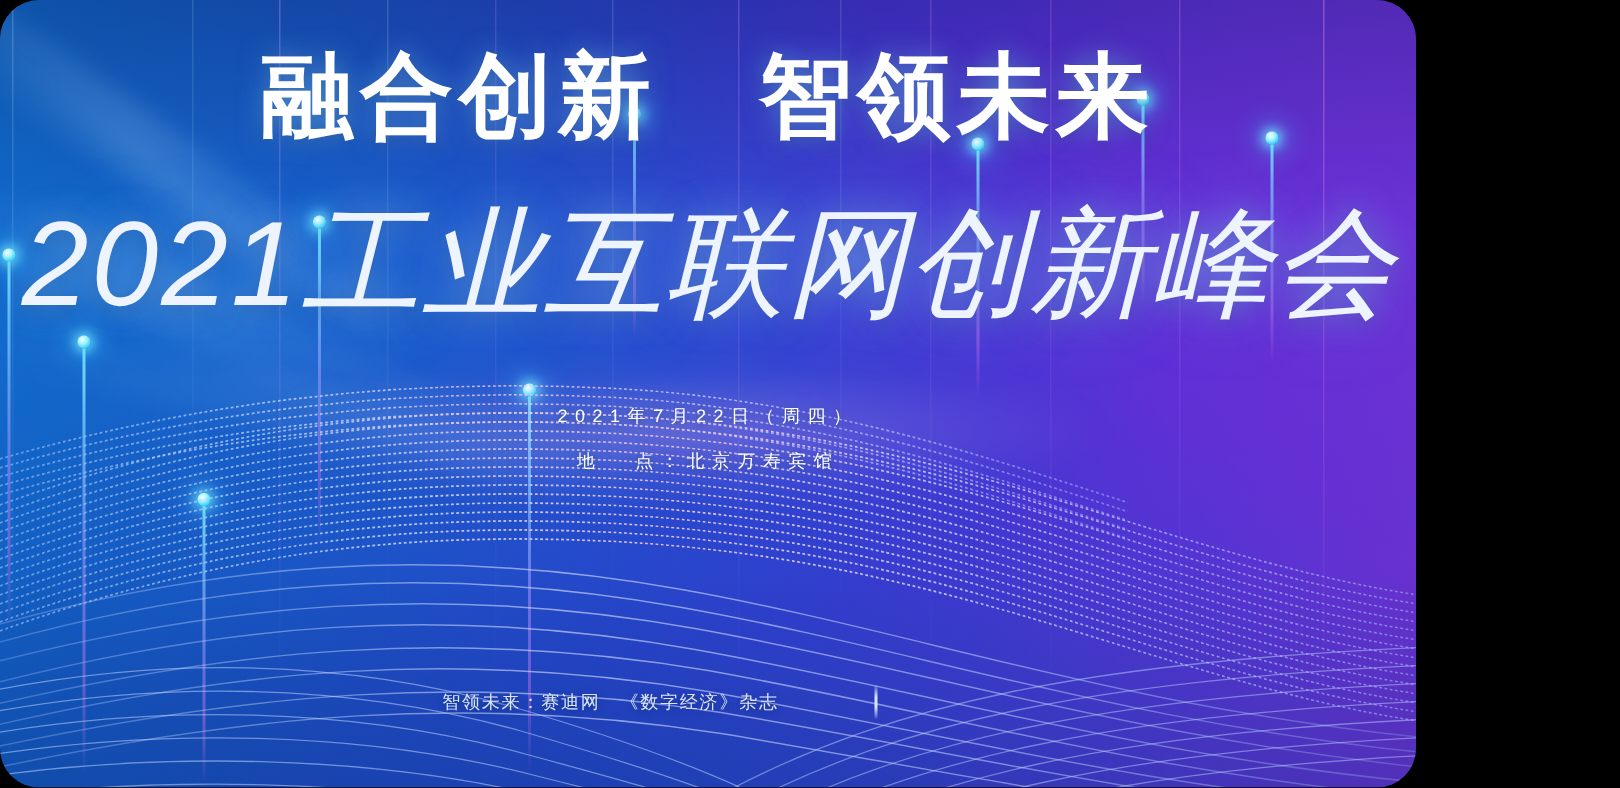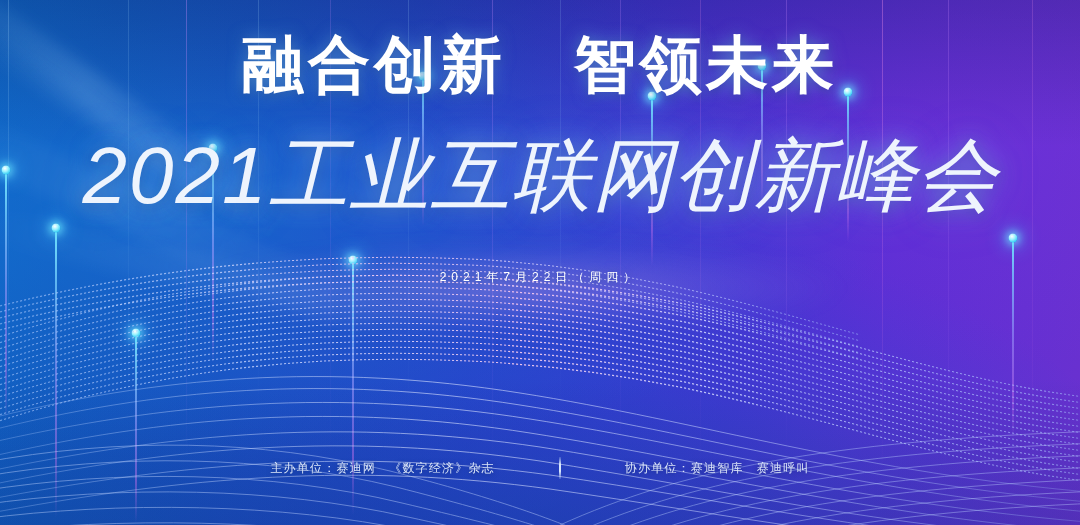--- a/index.html
+++ b/index.html
@@ -6,36 +6,37 @@
     margin: 0;
     padding: 0;
     background: #000;
   }
   body {
     font-family: "Liberation Sans", "DejaVu Sans", sans-serif;
   }
 
   #poster {
     position: relative;
-    width: 1080px;
+    width: 944px;
     height: 525px;
     overflow: hidden;
     
     background:
       linear-gradient(100deg,
         #0e63c4 0%,
         #1359bf 10%,
         #1a4fc0 22%,
         #2543c4 34%,
         #3038ca 46%,
         #3b33cf 56%,
         #4a2fd2 68%,
         #5a2fd4 80%,
         #6430d2 92%,
         #6a31cf 100%);
+    border-radius: 26px;
   }
 
   
   .bg-vignette {
     position: absolute; inset: 0;
     background:
       radial-gradient(120% 90% at 18% 38%, rgba(22,120,216,0.55) 0%, rgba(22,120,216,0.0) 55%),
       radial-gradient(90% 80% at 88% 22%, rgba(120,50,220,0.45) 0%, rgba(120,50,220,0.0) 60%),
       radial-gradient(100% 120% at 50% 112%, rgba(14,96,200,0.55) 0%, rgba(14,96,200,0) 60%);
     pointer-events: none;
@@ -364,22 +365,24 @@
     <div class="tagline">
       <span>融合创新</span><span class="gap"></span><span>智领未来</span>
     </div>
 
     <div class="main-title">
       <span class="yr">2021</span><span>工业互联网创新峰会</span>
     </div>
 
     <div class="meta">
       <div class="meta-line">2021年7月22日（周四）</div>
+      <div class="meta-line">
+        <span>地</span><span class="wide-gap"></span><span>点：</span><span>北京万寿宾馆</span>
+      </div>
     </div>
 
     <div class="sponsors">
-      <div class="sponsor-text">主办单位：赛迪网　《数字经济》杂志</div>
+      <div class="sponsor-text">智领未来：赛迪网　《数字经济》杂志</div>
       <div class="sponsor-divider"></div>
-      <div class="sponsor-text">协办单位：赛迪智库　赛迪呼叫</div>
     </div>
 
   </div>
 </div>
 
 </body></html>

